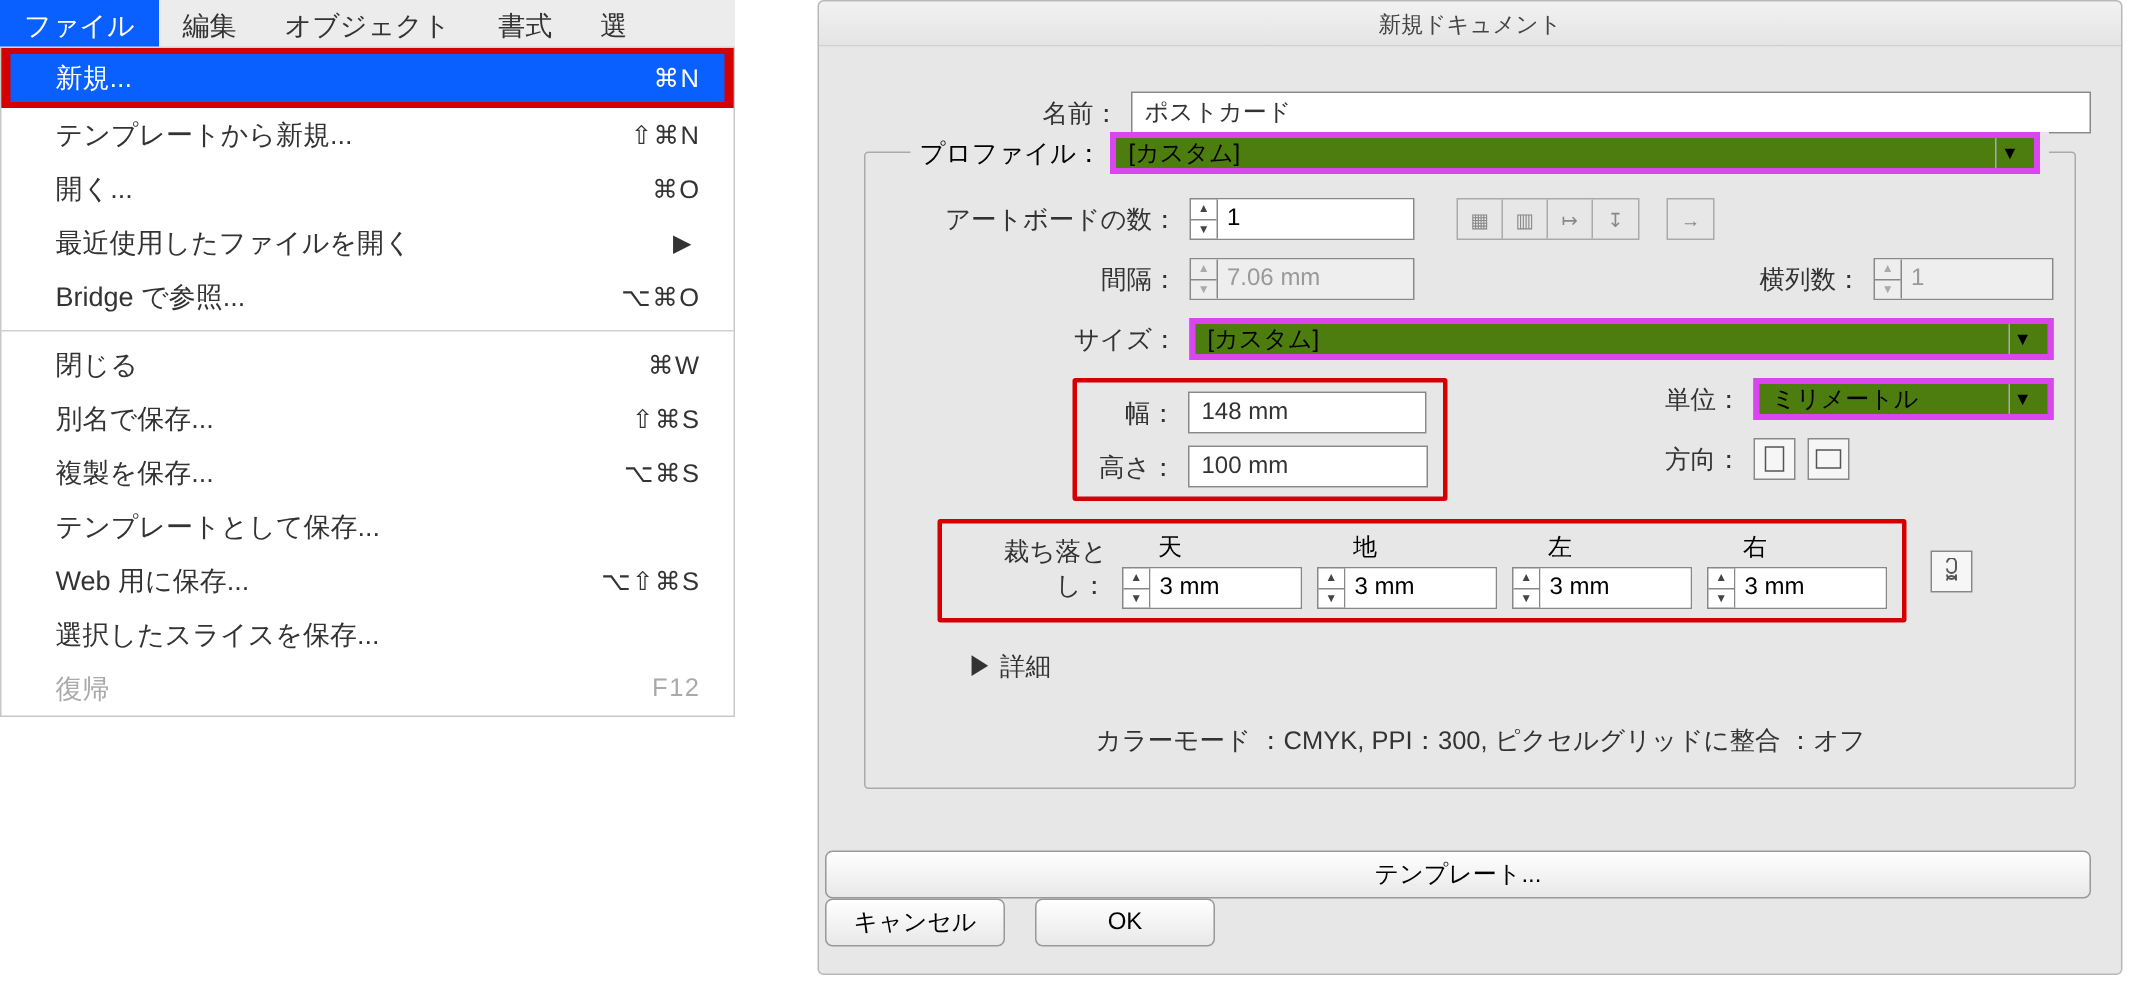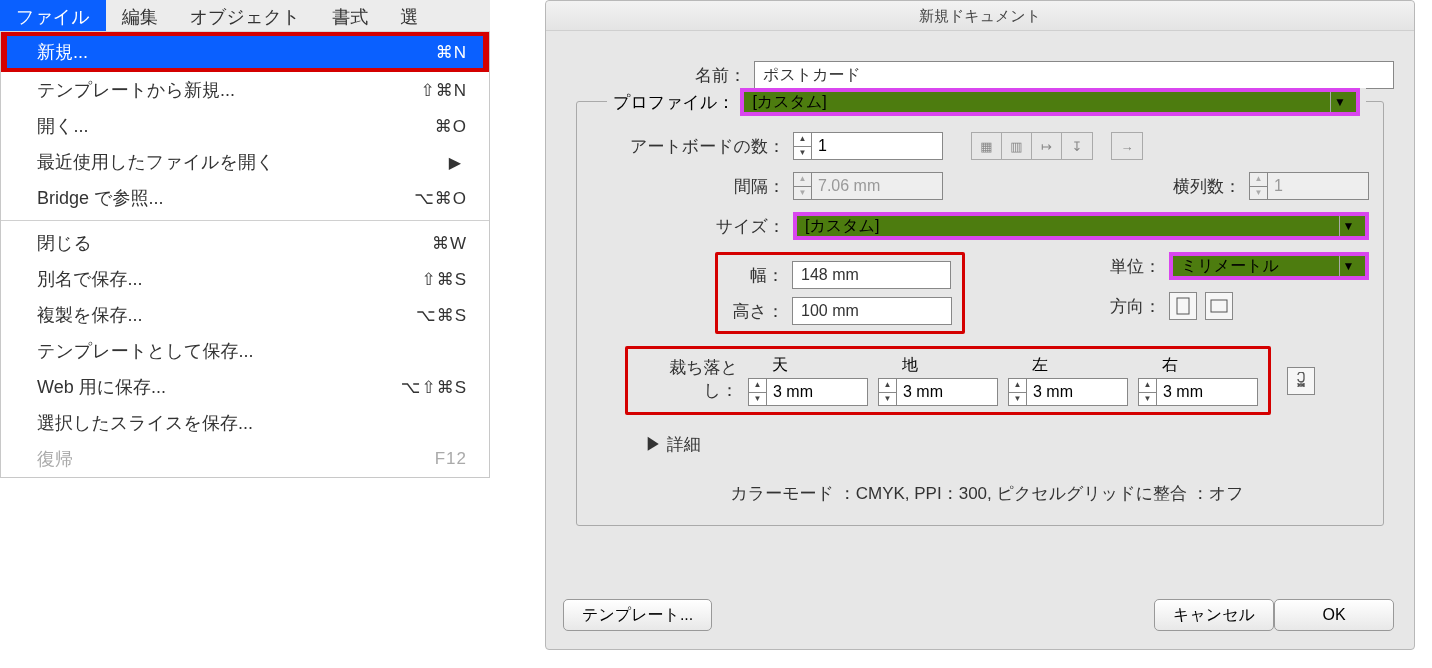--- a/index.html
+++ b/index.html
@@ -257,38 +257,39 @@
   .info-line {
     text-align: center;
     font-size: 17px;
     margin-top: 26px;
     color: #333;
   }
 
   .dialog-buttons {
     position: absolute;
     bottom: 18px;
-    left: 17px;
+    left: 4px;
     right: 20px;
     display: flex;
-    justify-content: space-between;
+    justify-content: flex-start;
+    flex-direction: column;
   }
   .btn {
     min-width: 120px;
     height: 32px;
     background: linear-gradient(#ffffff, #e8e8e8);
     border: 1px solid #999;
     border-radius: 5px;
     font-size: 16px;
     display: inline-flex;
     align-items: center;
     justify-content: center;
     padding: 0 18px;
   }
-  .btn-group { display: flex; }
+  .btn-group { display: flex; gap: 20px; }
 </style>
 </head>
 <body>
 
 <div class="menu-panel">
   <div class="menubar">
     <div class="menubar-item active">ファイル</div>
     <div class="menubar-item">編集</div>
     <div class="menubar-item">オブジェクト</div>
     <div class="menubar-item">書式</div>

